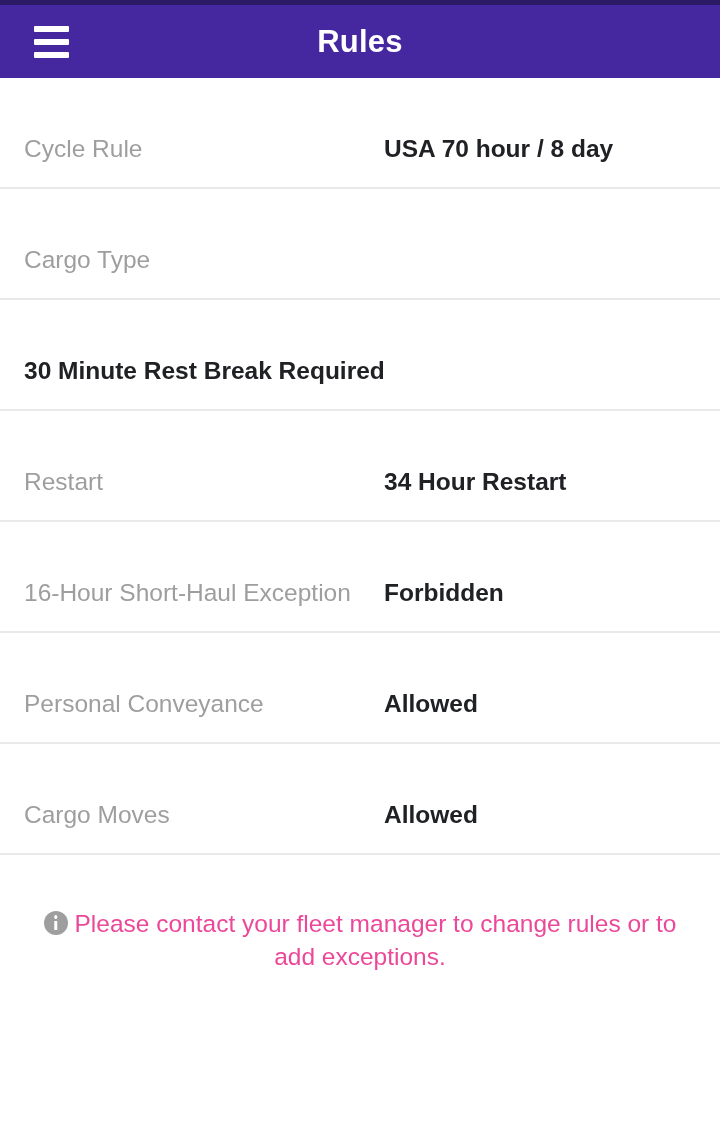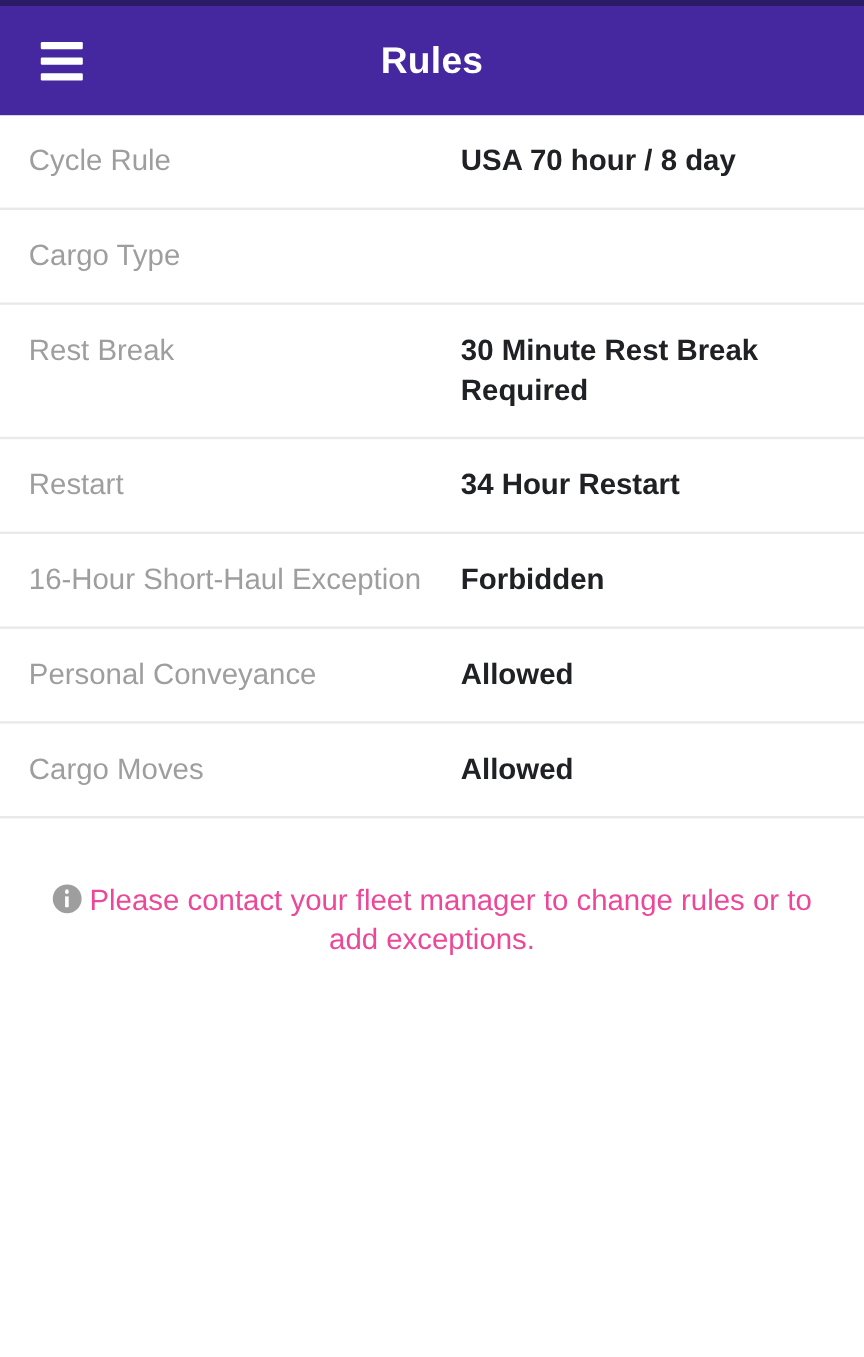--- a/index.html
+++ b/index.html
@@ -24,21 +24,21 @@
   .status-strip {
     width: 100%;
     height: 5px;
     background: #2b1a66;
   }
 
   
   .appbar {
     position: relative;
     width: 100%;
-    height: 91px;
+    height: 73px;
     background: #4527a0;
     display: flex;
     align-items: center;
   }
 
   .menu-button {
     position: absolute;
     left: 22px;
     top: 50%;
     transform: translateY(-50%);
@@ -74,20 +74,21 @@
     width: 100%;
     background: #ffffff;
   }
 
   .rule-row {
     display: flex;
     align-items: flex-start;
     padding: 22px 20px 22px 24px;
     border-bottom: 2px solid #e9e9e9;
     min-height: 74px;
+    margin-top: 32px;
   }
 
   .rule-label {
     width: 360px;
     flex: 0 0 360px;
     color: #9e9e9e;
     font-size: 24.5px;
     line-height: 33px;
     padding-right: 16px;
   }
@@ -164,21 +165,20 @@
     <div class="rule-row">
       <div class="rule-label">Cycle Rule</div>
       <div class="rule-value">USA 70 hour / 8 day</div>
     </div>
 
     <div class="rule-row">
       <div class="rule-label">Cargo Type</div>
     </div>
 
     <div class="rule-row">
-      <div class="rule-label">Rest Break</div>
       <div class="rule-value">30 Minute Rest Break Required</div>
     </div>
 
     <div class="rule-row">
       <div class="rule-label">Restart</div>
       <div class="rule-value">34 Hour Restart</div>
     </div>
 
     <div class="rule-row">
       <div class="rule-label">16-Hour Short-Haul Exception</div>

